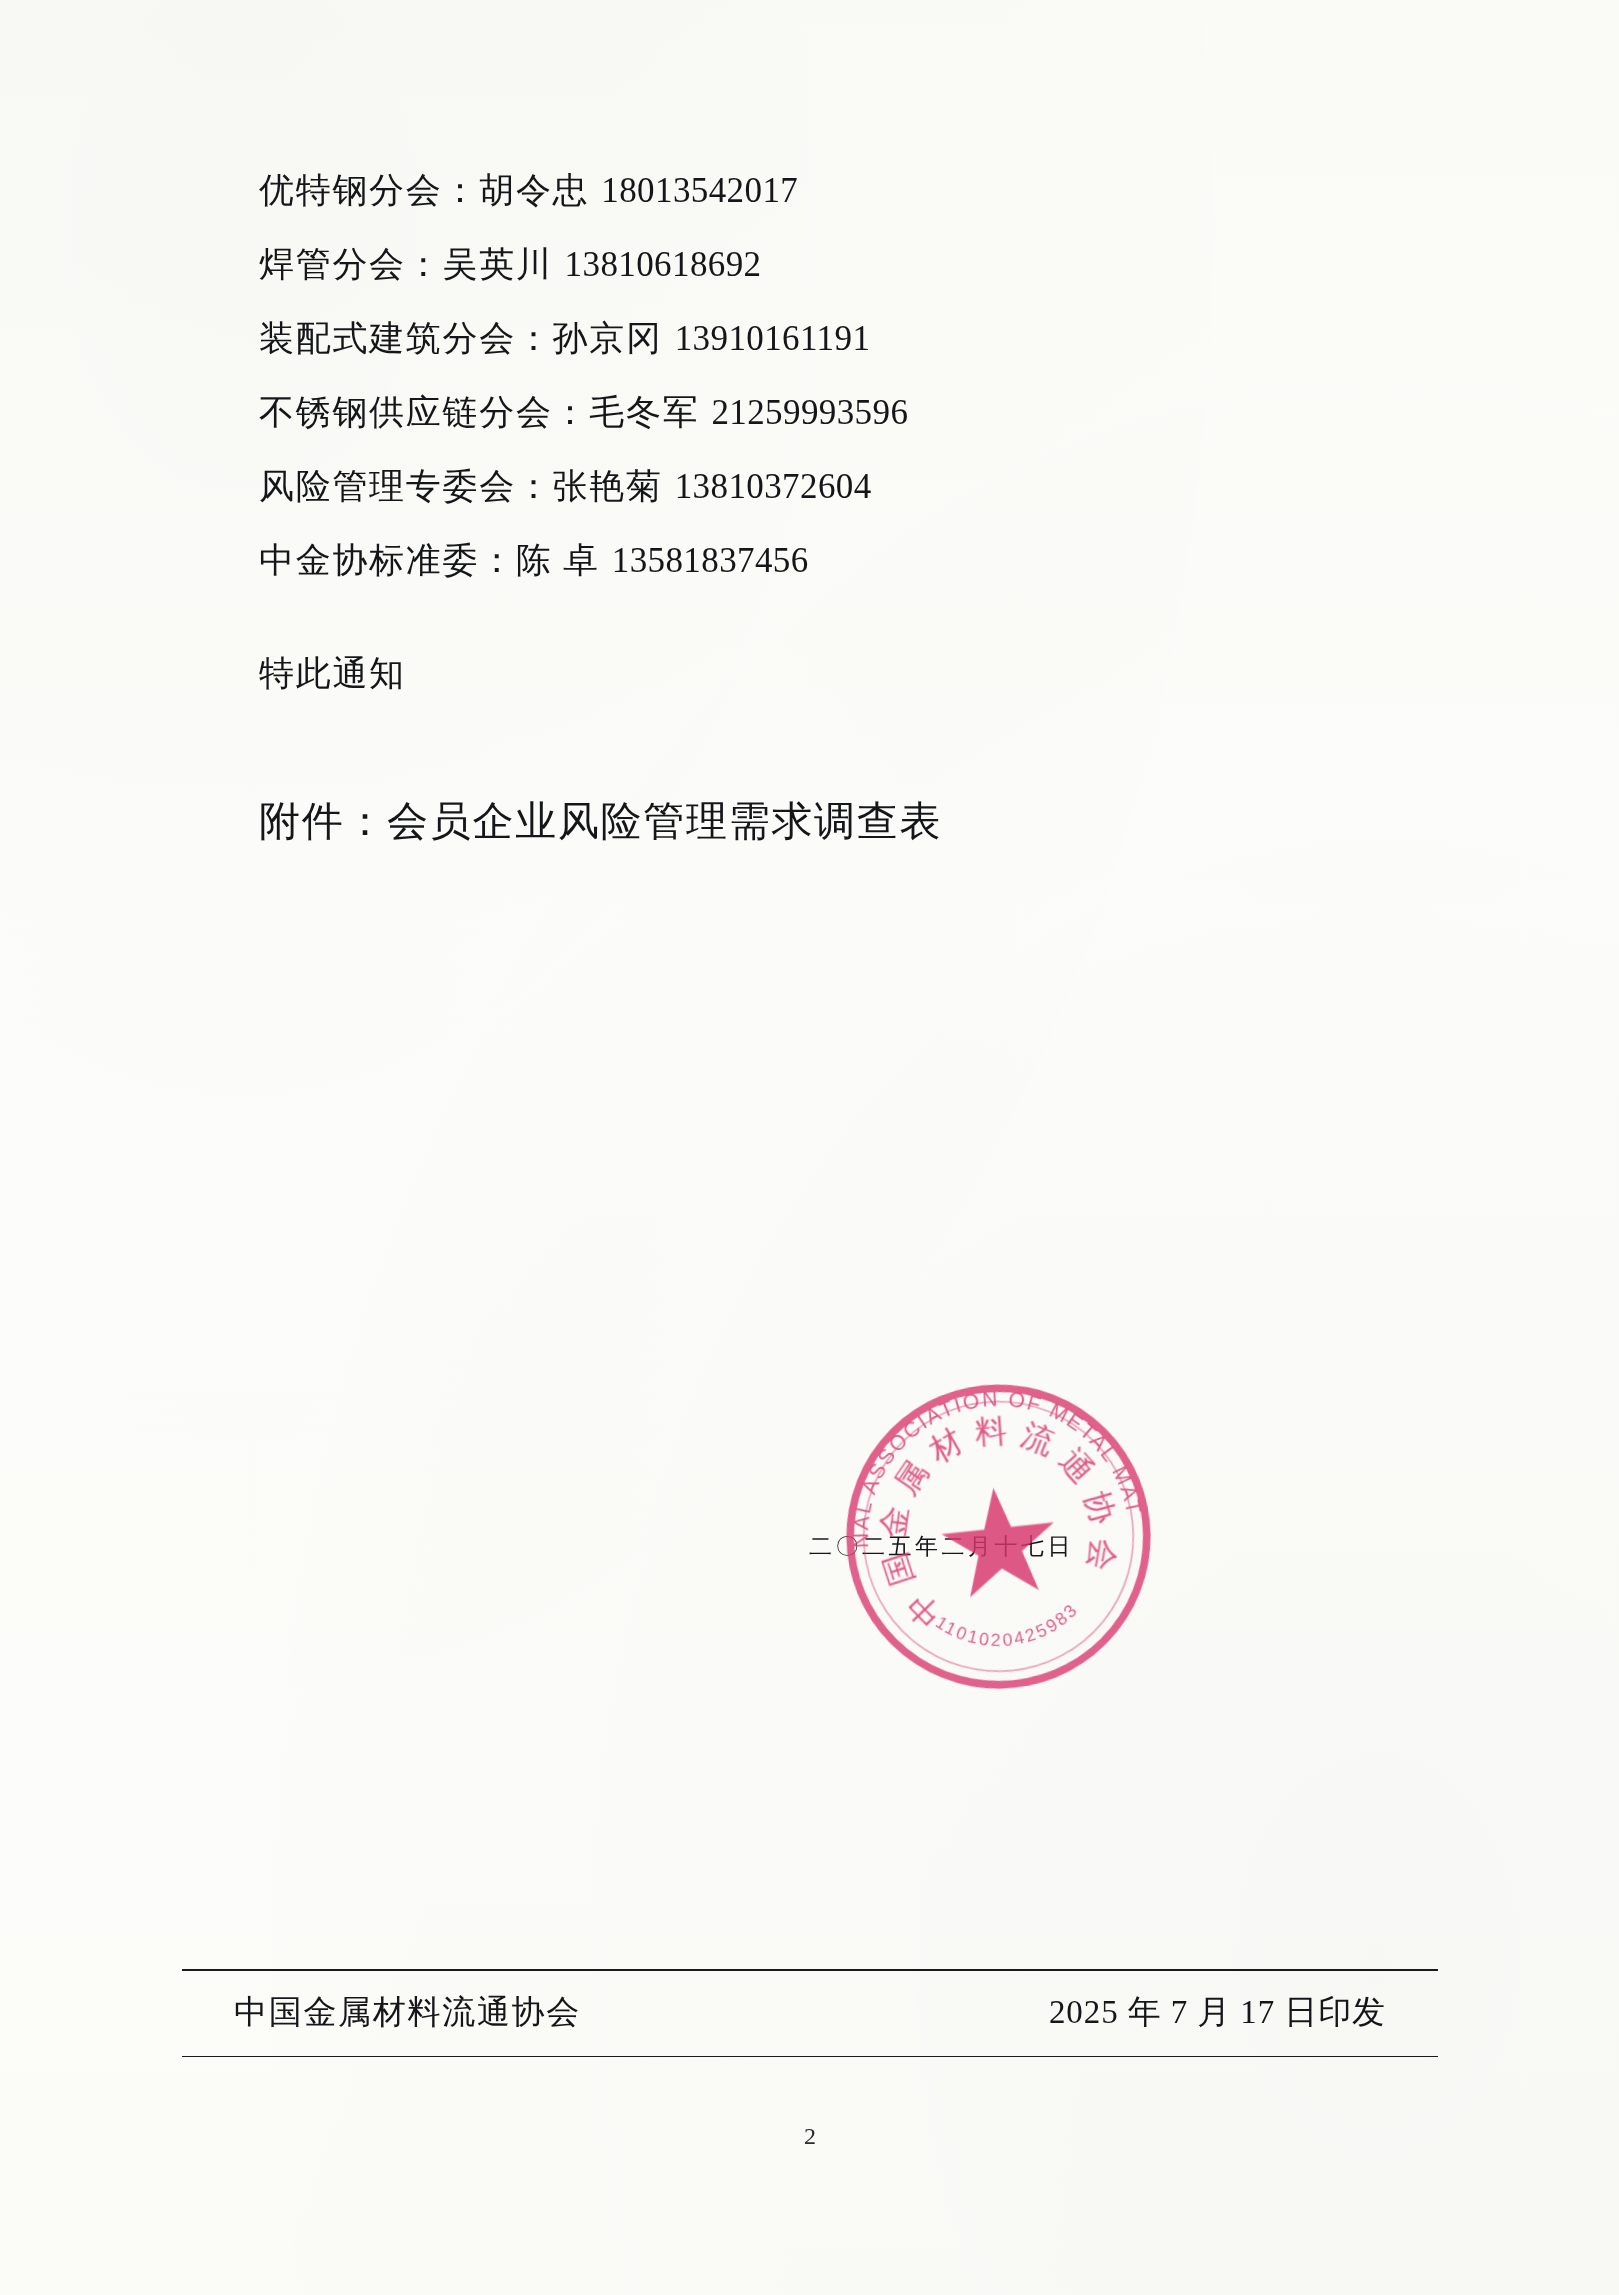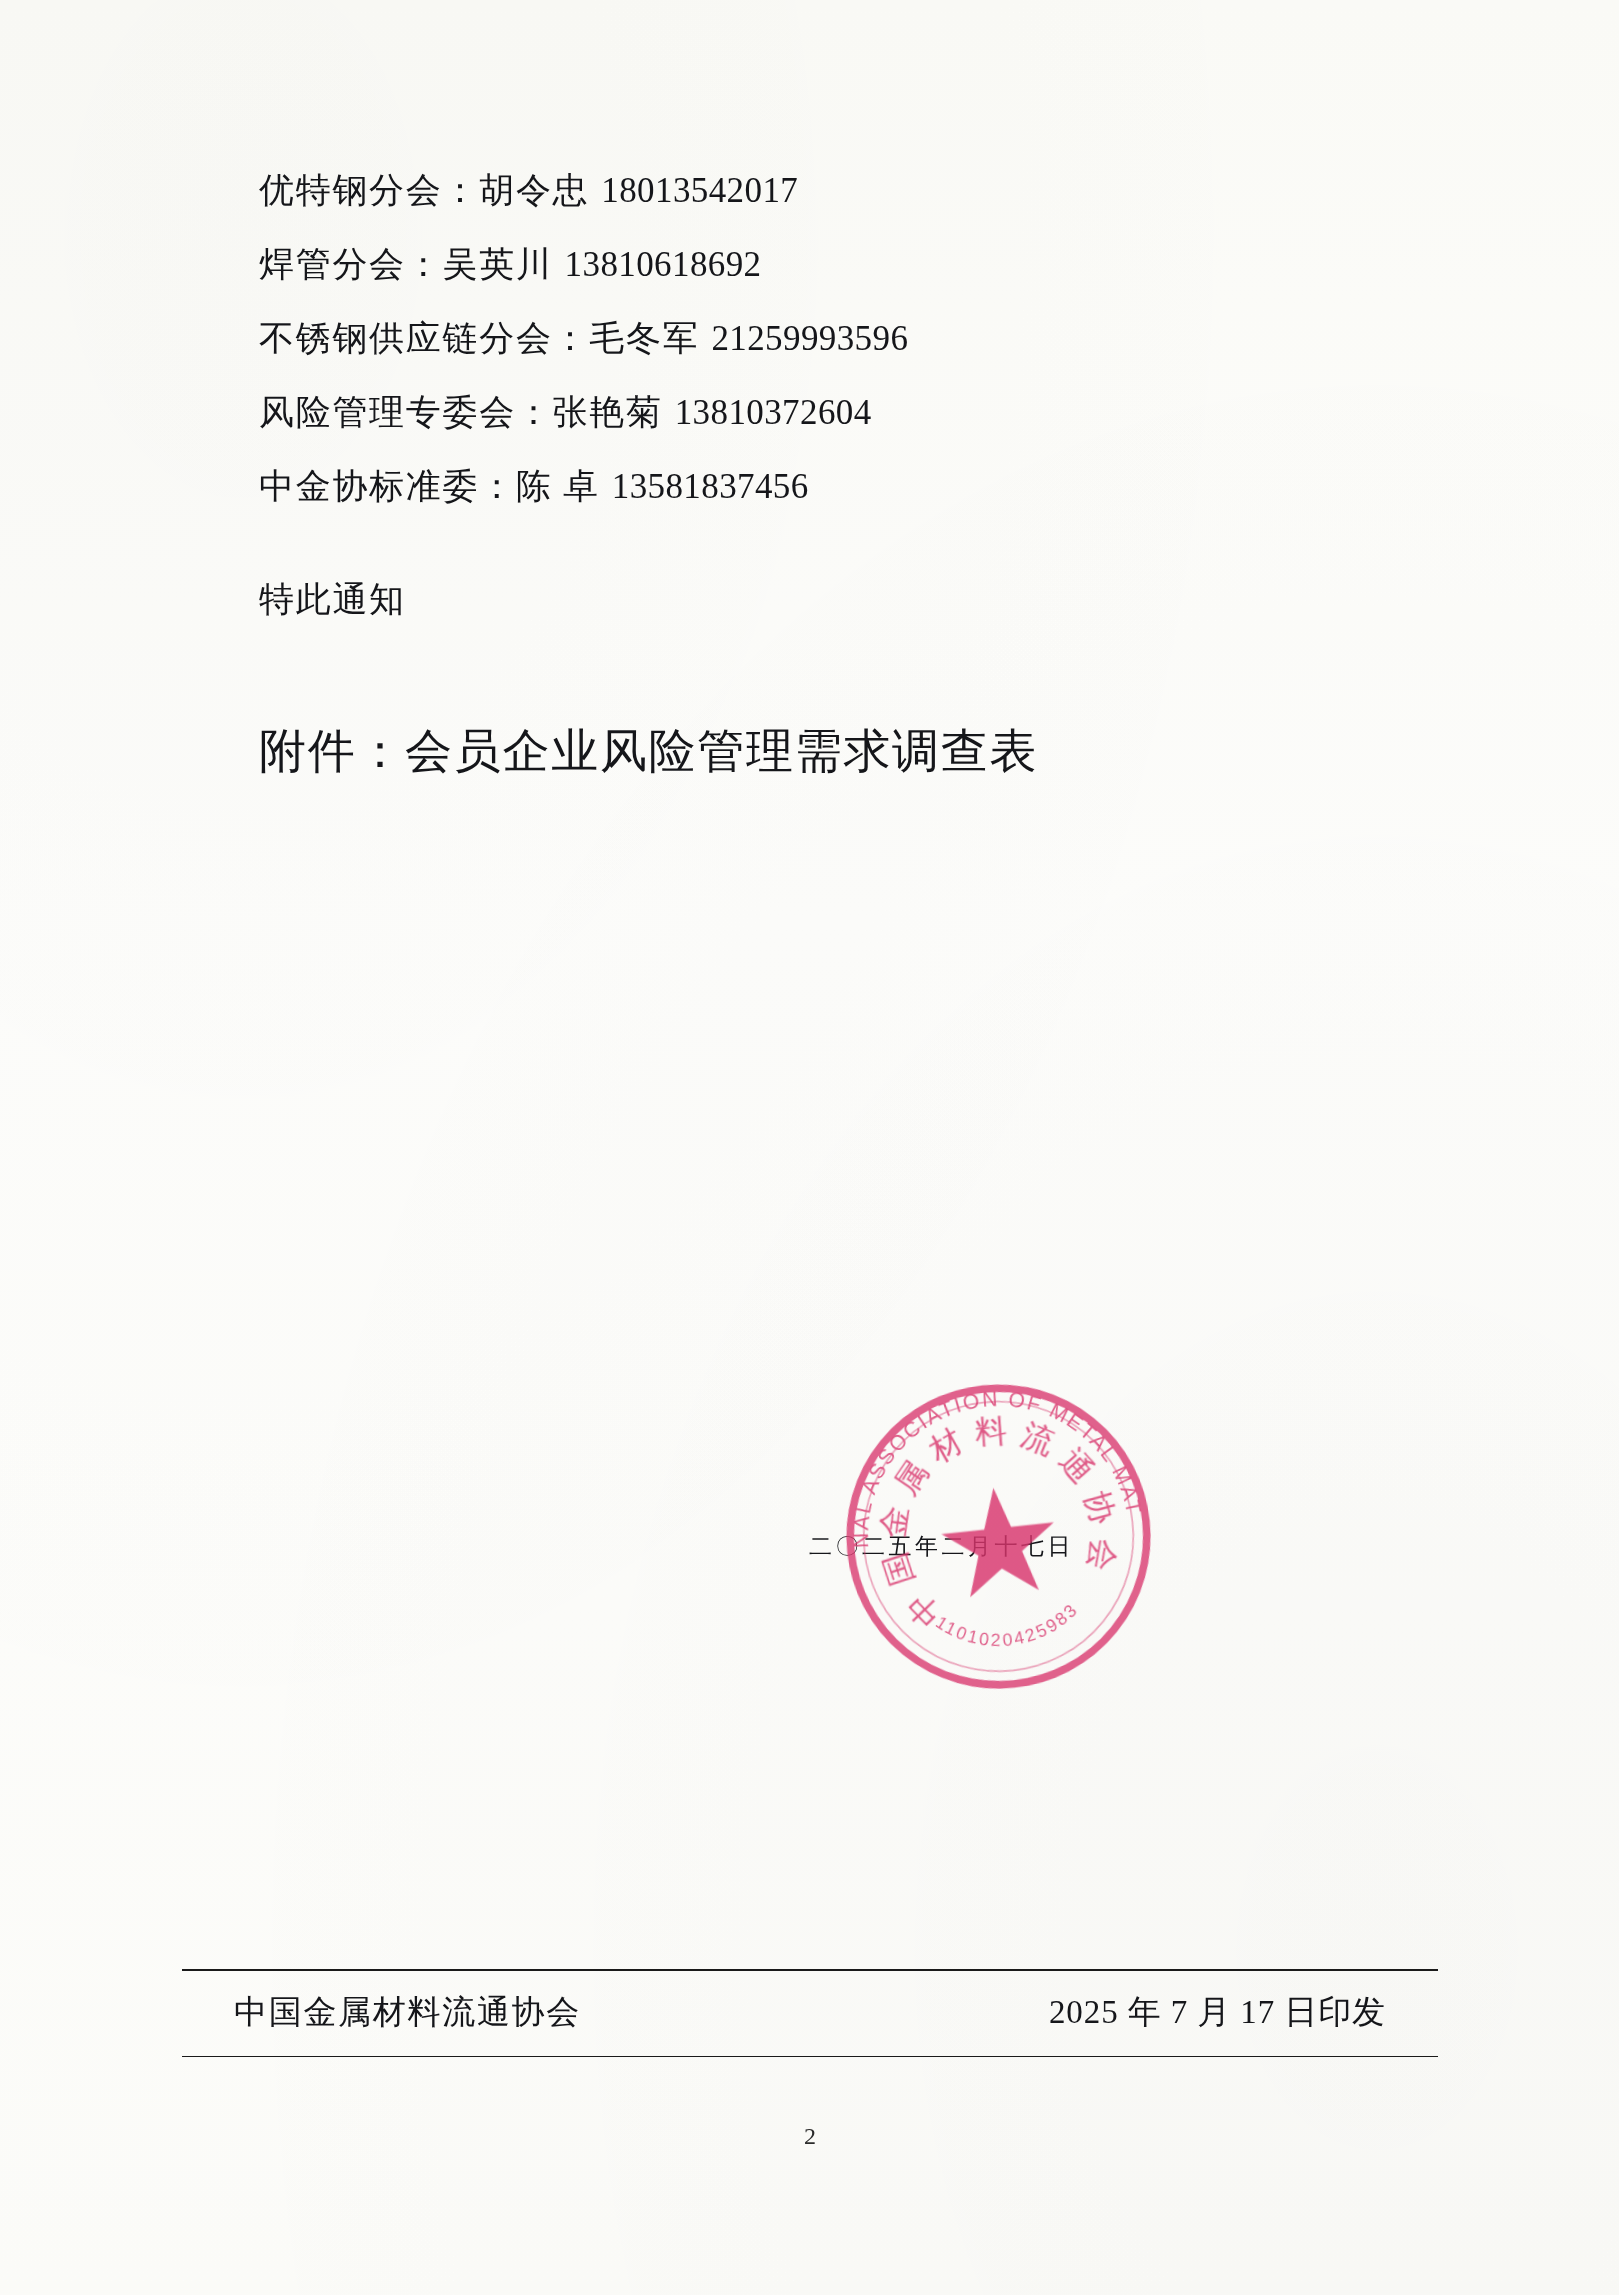--- a/index.html
+++ b/index.html
@@ -56,21 +56,21 @@
 
   .notice-line {
     font-size: 35px;
     color: #15161a;
     letter-spacing: 1.7px;
     margin-top: 72px;
     margin-bottom: 0;
   }
 
   .attachment-line {
-    font-size: 47px;
+    font-size: 41px;
     color: #15161a;
     letter-spacing: 1.7px;
     margin-top: 97px;
   }
   .date-text {
     position: absolute;
     left: 809px;
     top: 1531px;
     font-size: 23px;
     letter-spacing: 3.5px;
@@ -138,20 +138,23 @@
 
     <div class="contact-line">
       <span class="name-part">优特钢分会：胡令忠</span><span class="phone">18013542017</span>
     </div>
 
     <div class="contact-line">
       <span class="name-part">焊管分会：吴英川</span><span class="phone">13810618692</span>
     </div>
 
 
+    <div class="contact-line">
+      <span class="name-part">装配式建筑分会：孙京冈</span><span class="phone">13910161191</span>
+    </div>
 
     <div class="contact-line">
       <span class="name-part">不锈钢供应链分会：毛冬军</span><span class="phone">21259993596</span>
     </div>
 
     <div class="contact-line">
       <span class="name-part">风险管理专委会：张艳菊</span><span class="phone">13810372604</span>
     </div>
 
     <div class="contact-line">

